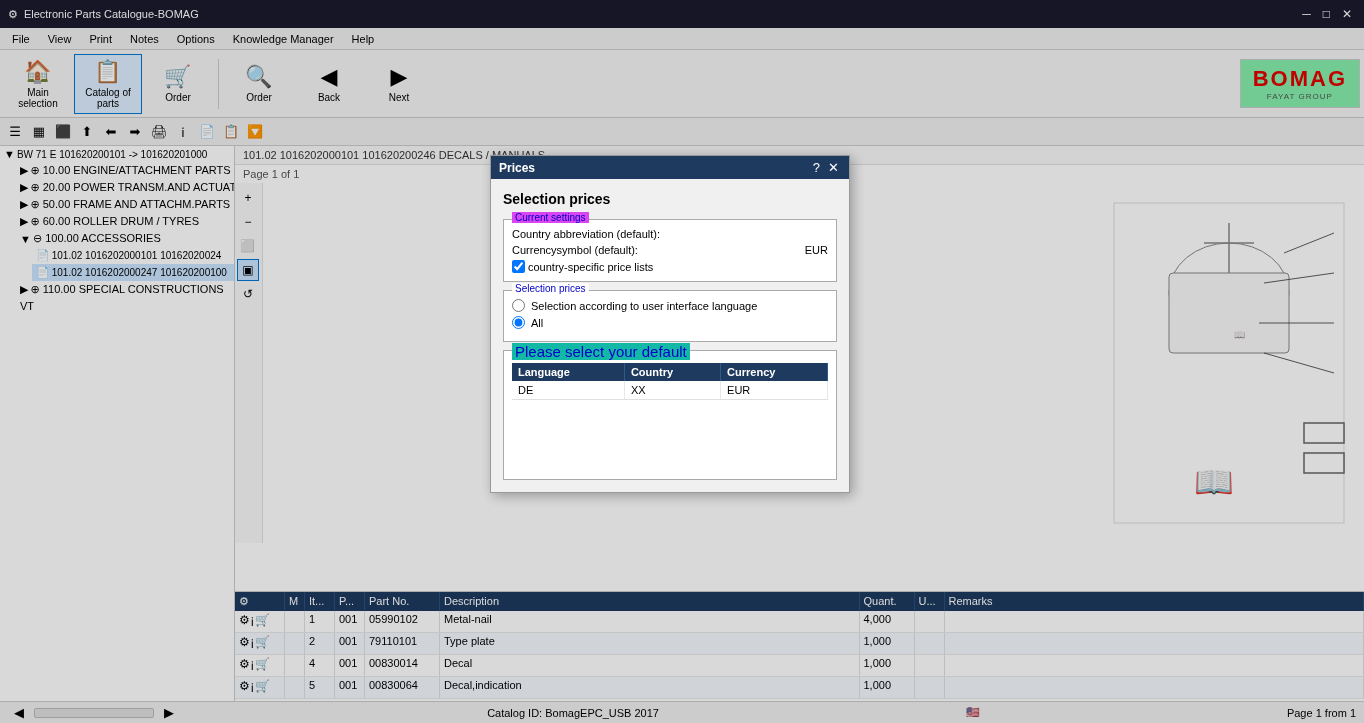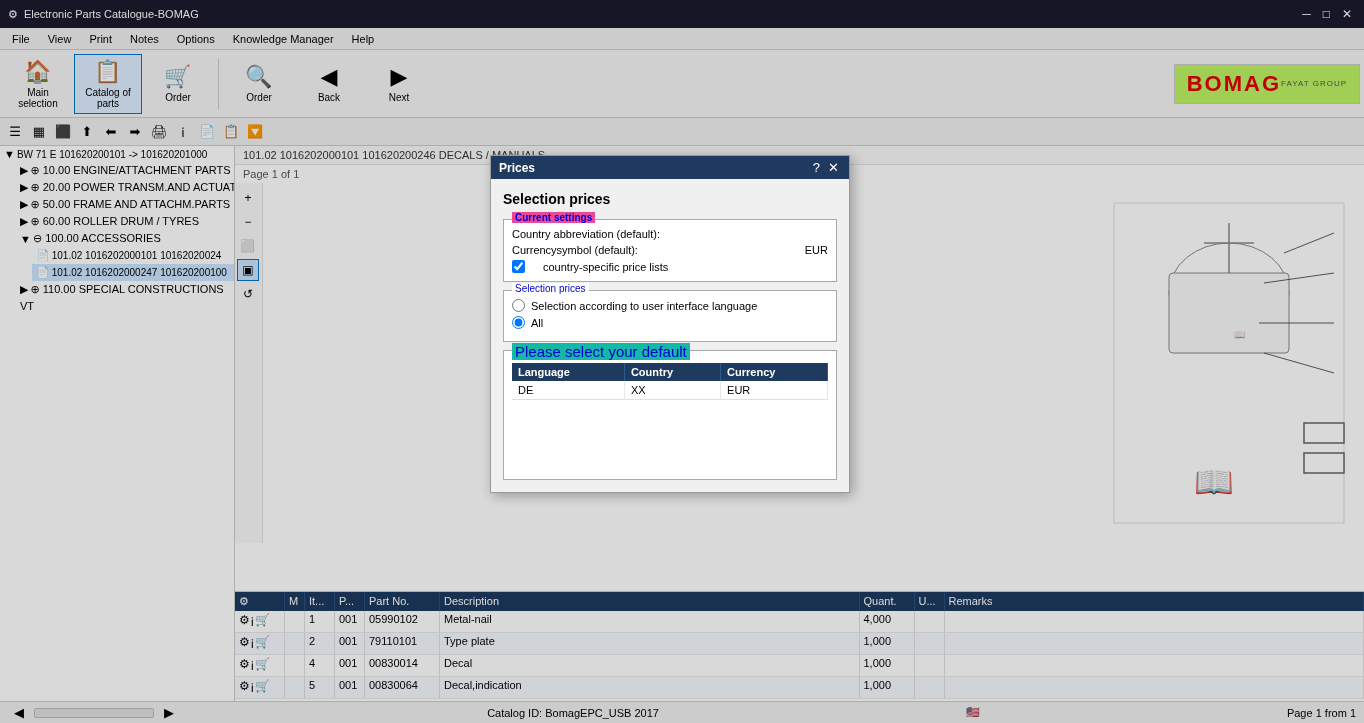--- a/index.html
+++ b/index.html
@@ -59,25 +59,25 @@
       padding: 4px;
       font-size: 10px;
       gap: 2px;
       background: none;
     }
     .toolbar-btn.active { background: #ddeeff; border: 1px solid #0078d4; }
     .toolbar-icon { font-size: 22px; }
     .toolbar-divider { width: 1px; height: 50px; background: #ccc; margin: 0 4px; }
     .toolbar-right { margin-left: auto; }
     .bomag-logo {
-      background: #bef264;
+      background: #86efac;
       border: 1px solid #ccc;
       padding: 6px 12px;
       display: flex;
-      flex-direction: row;
+      flex-direction: column;
       align-items: center;
     }
     .bomag-text { font-size: 22px; font-weight: bold; color: #e30000; letter-spacing: 2px; }
     .bomag-sub { font-size: 8px; color: #555; letter-spacing: 1px; }
 
     
     .toolbar2 {
       background: #f0f0f0;
       border-bottom: 1px solid #ccc;
       height: 28px;
@@ -241,21 +241,21 @@
     .settings-row {
       display: flex;
       align-items: center;
       justify-content: space-between;
       margin-bottom: 4px;
       font-size: 11px;
     }
     .checkbox-row {
       display: flex;
       align-items: center;
-      gap: 18px;
+      gap: 3px;
       font-size: 11px;
       margin-top: 4px;
     }
     .radio-row {
       display: flex;
       align-items: center;
       gap: 6px;
       font-size: 11px;
       margin-bottom: 4px;
     }
@@ -553,21 +553,21 @@
       <span>Prices</span>
       <div class="modal-title-controls">
         <button class="modal-btn">?</button>
         <button class="modal-btn">✕</button>
       </div>
     </div>
     <div class="modal-body">
       <div class="modal-section-title">Selection prices</div>
 
       <div style="border: 1px solid #aaa; padding: 8px 8px 8px 8px; margin-bottom: 8px; background: white; position: relative;">
-        <div style="position: absolute; top: -8px; left: 8px; background: #ec4899; padding: 0 3px; font-size: 10px; color: #0000cc; font-weight: bold;">Current settings</div>
+        <div style="position: absolute; top: -8px; left: 8px; background: #d946ef; padding: 0 3px; font-size: 10px; color: #0000cc;">Current settings</div>
         <div class="settings-row">
           <span>Country abbreviation (default):</span>
           <span></span>
         </div>
         <div class="settings-row">
           <span>Currencysymbol (default):</span>
           <span>EUR</span>
         </div>
         <div class="checkbox-row">
           <input type="checkbox" checked="" style="">

